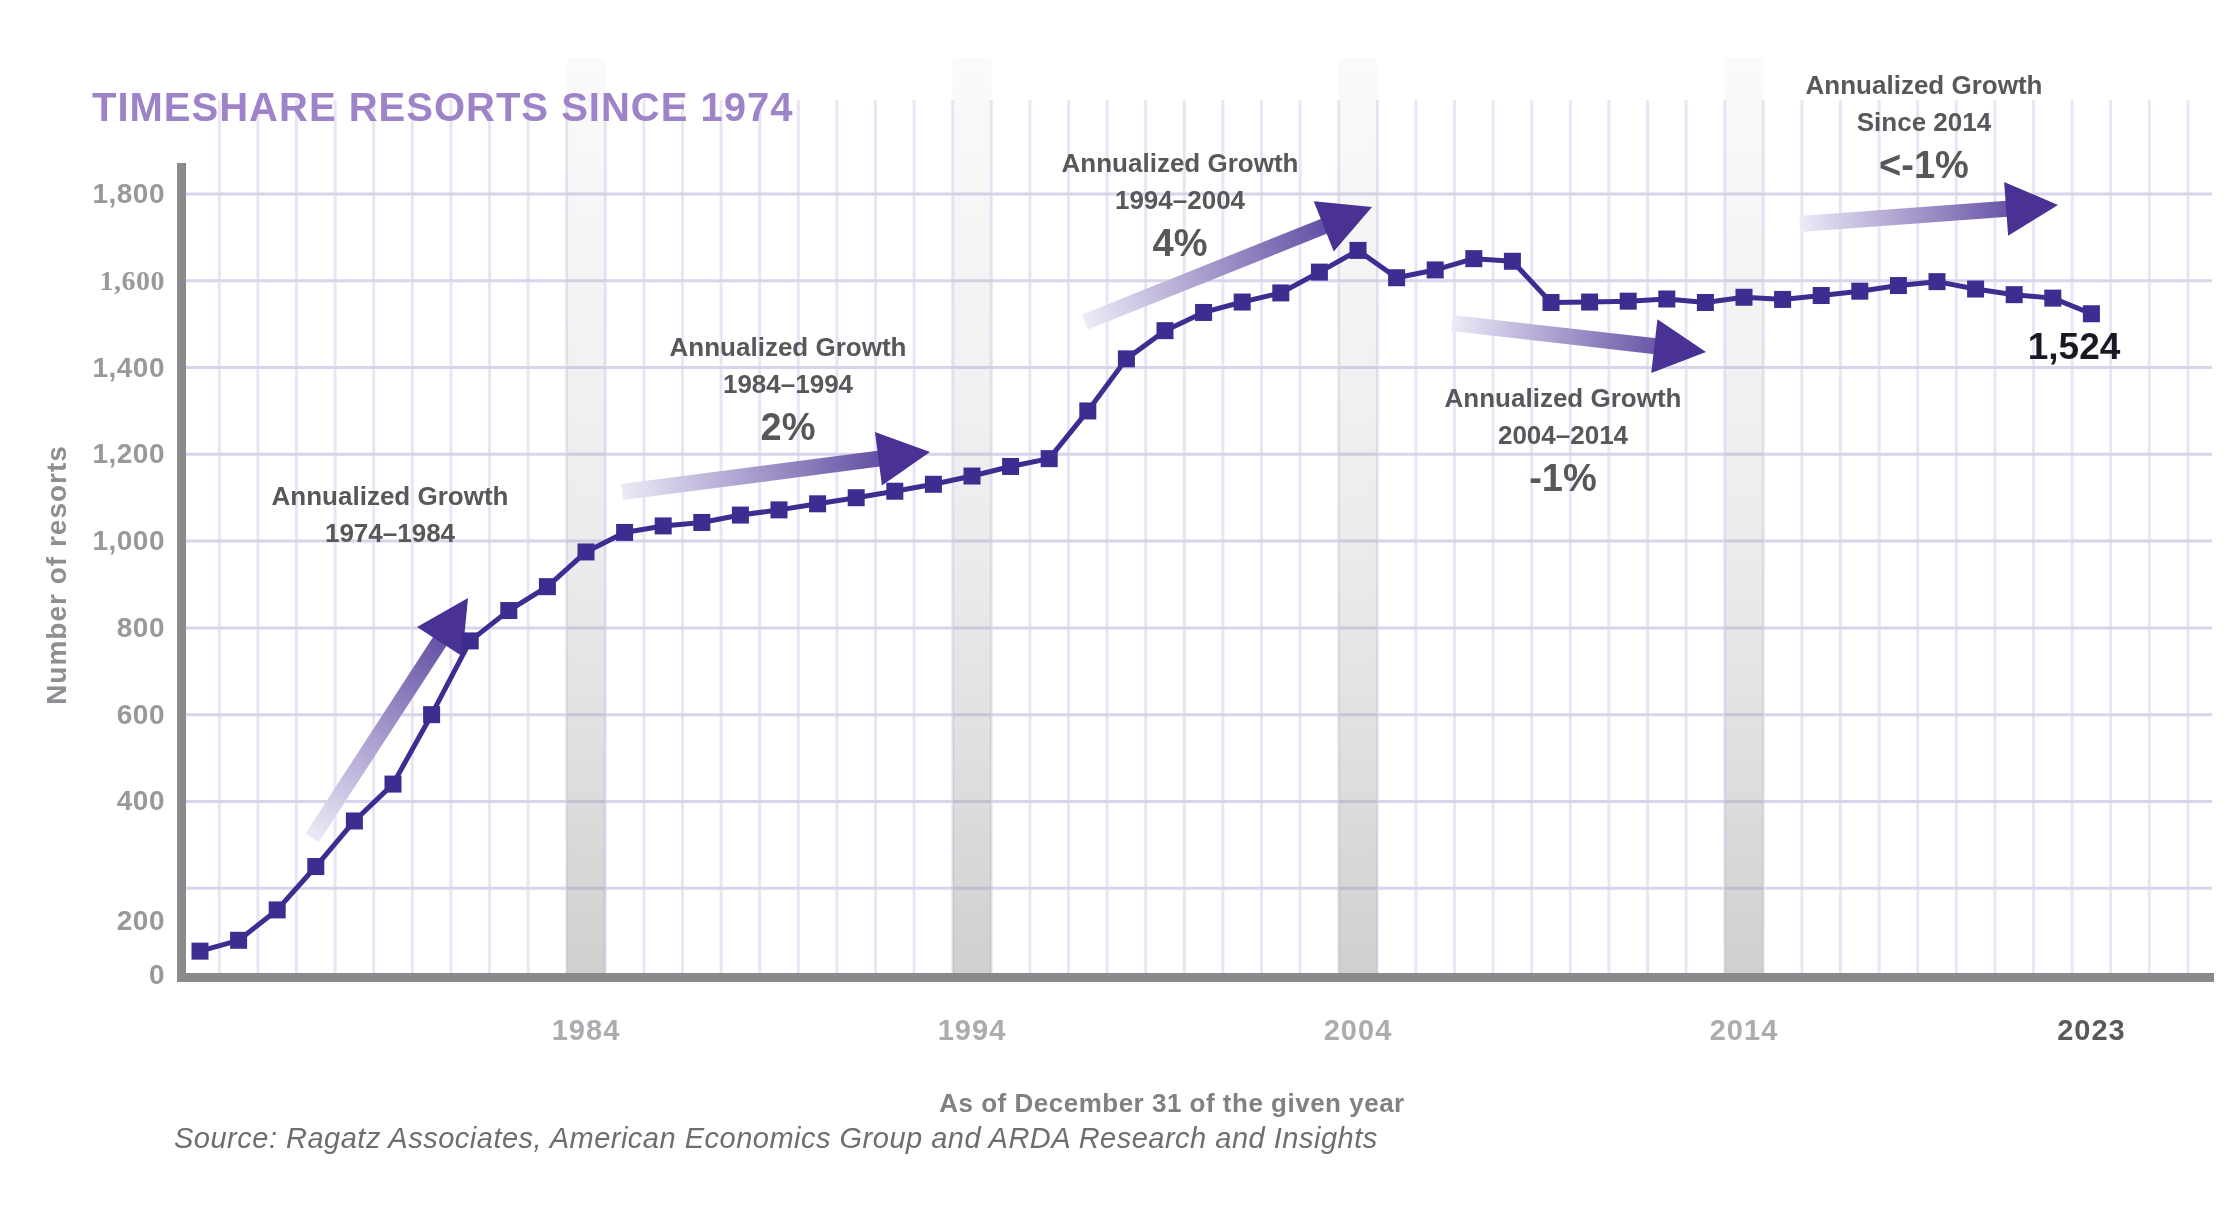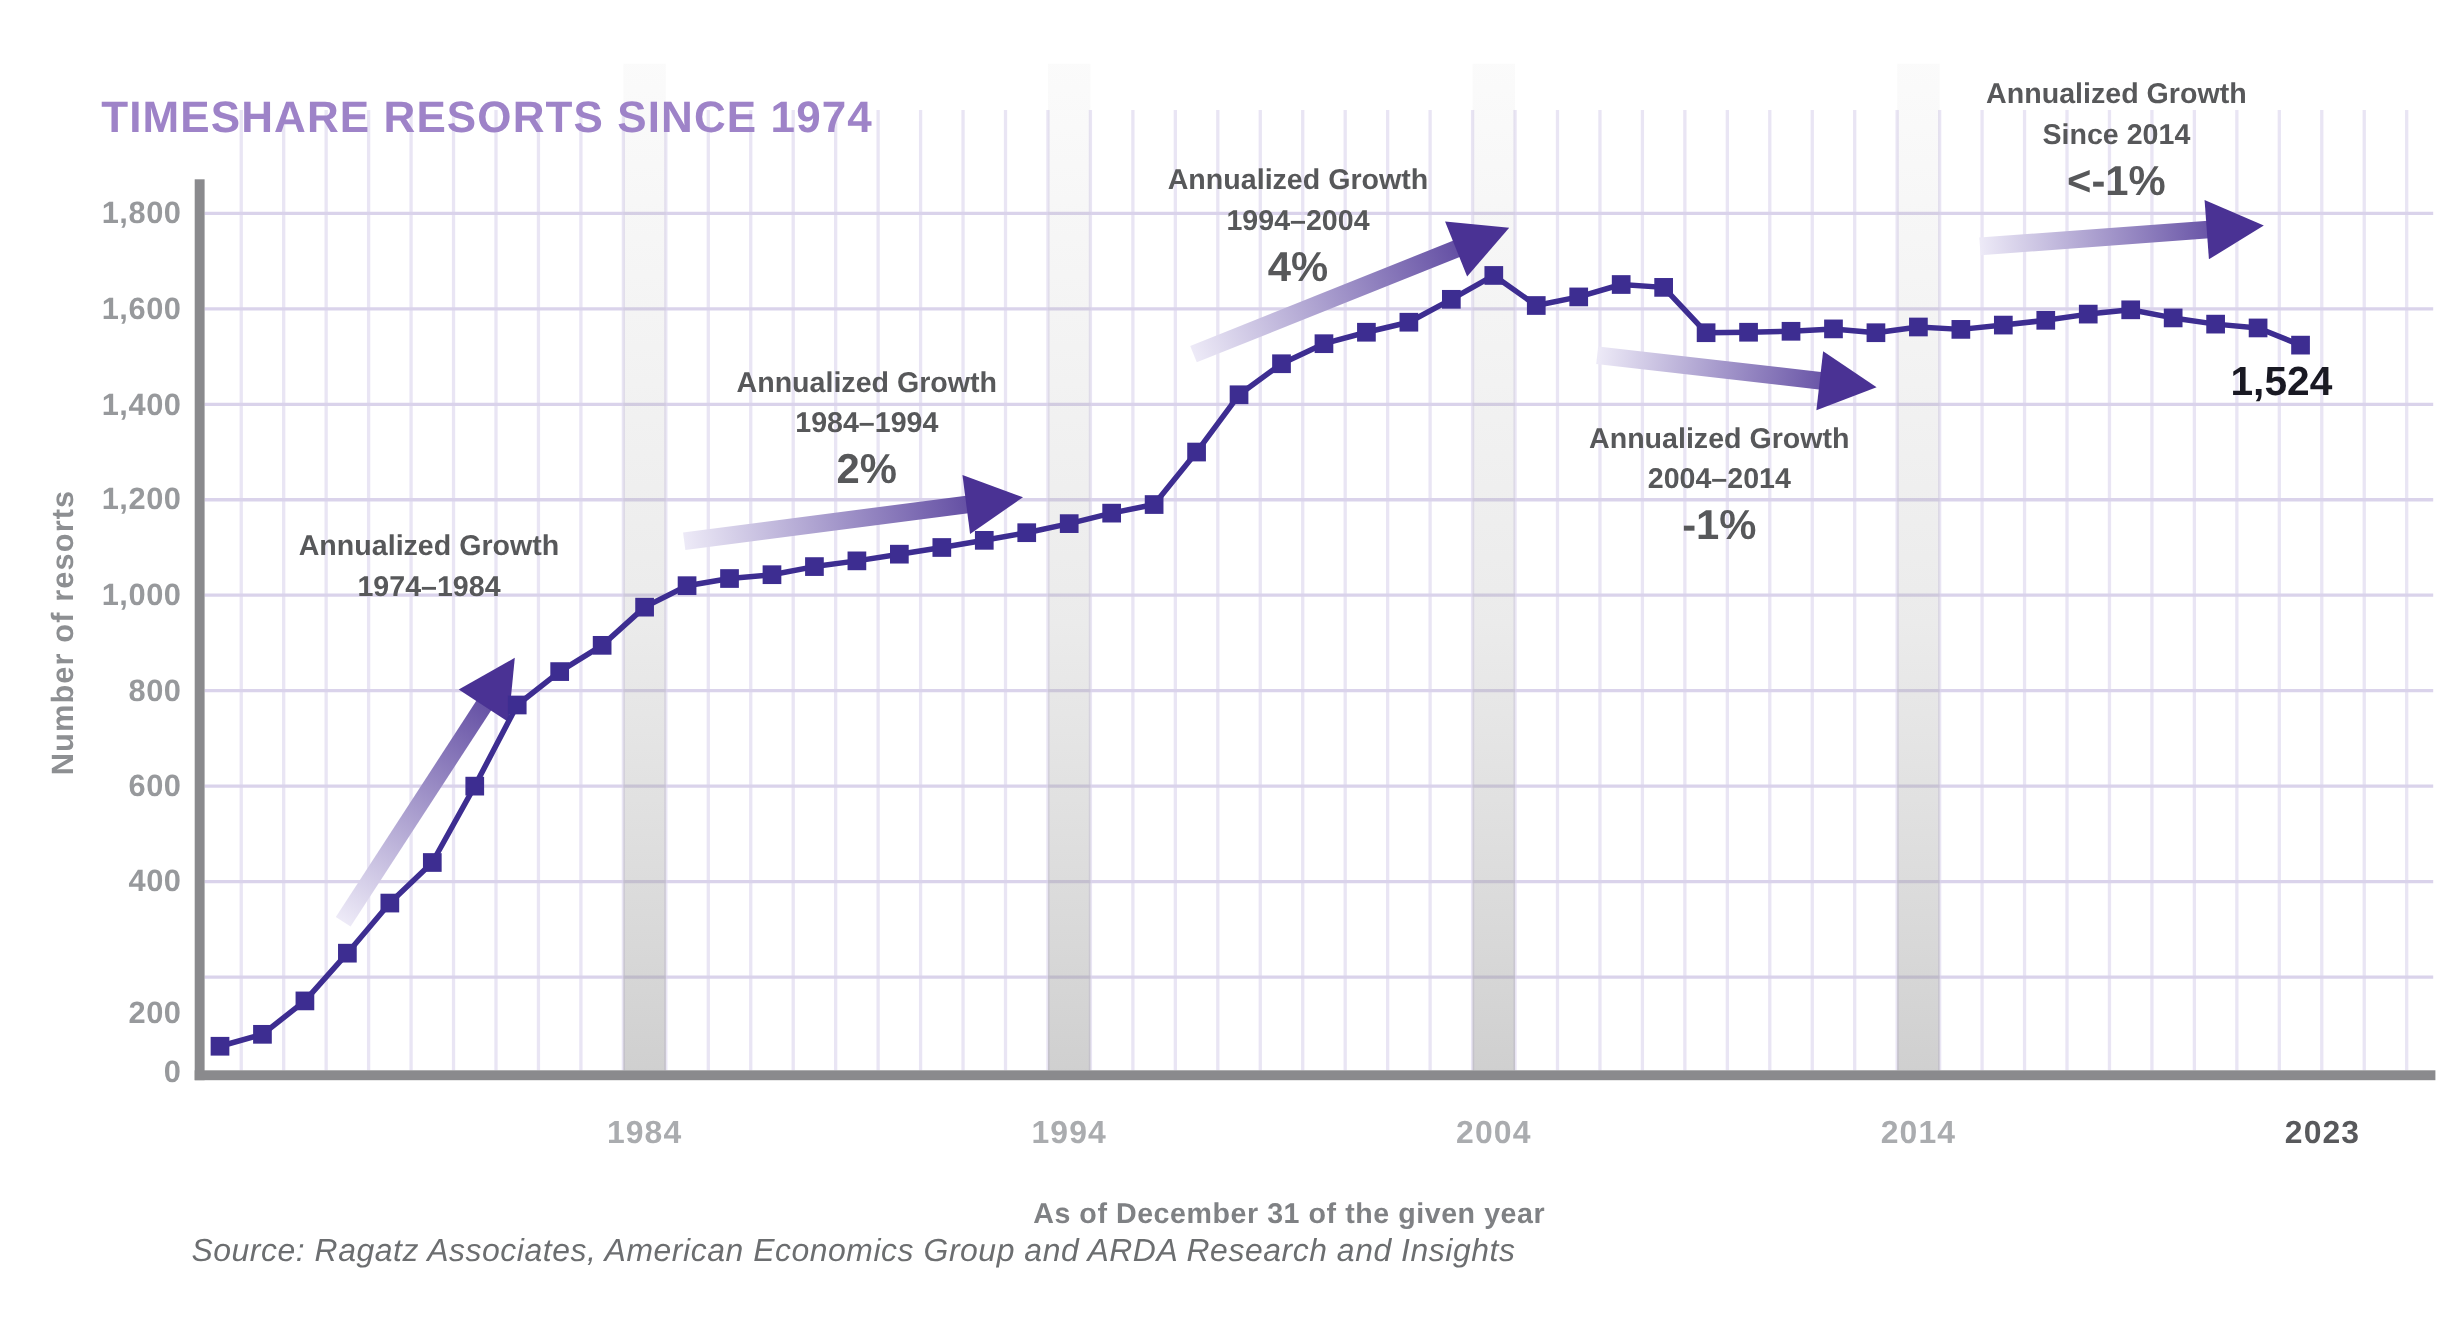--- a/index.html
+++ b/index.html
@@ -37,21 +37,21 @@
     font-size:37px;font-weight:700;color:#191923;white-space:nowrap;
   }
   .ytick{
     position:absolute;width:130px;text-align:right;transform:translateY(-50%);
     font-size:28px;font-weight:700;color:#97999c;letter-spacing:0.5px;
   }
   .xtick{
     position:absolute;transform:translateX(-50%);top:1014px;
     font-size:29px;font-weight:700;color:#aaacaf;letter-spacing:1px;
   }
-  .xtick.dark{color:#58595c;margin-left:20px;}
+  .xtick.dark{color:#58595c;}
 </style>
 </head>
 <body>
 
 <div id="stage">
 
   <svg id="chart-svg" width="2239" height="1217" viewBox="0 0 2239 1217">
       <defs>
         <linearGradient id="bandg" x1="0" y1="0" x2="0" y2="1">
           <stop offset="0" stop-color="rgba(170,170,170,0.05)"></stop>
@@ -249,20 +249,20 @@
   <div class="source-line">Source: Ragatz Associates, American Economics Group and ARDA Research and Insights</div>
 
 <div class="ytick" style="left: 35px; top: 975px;">0</div>
     <div class="ytick" style="left: 35px; top: 888.222px; margin-top: 33px;">200</div>
     <div class="ytick" style="left: 35px; top: 801.444px;">400</div>
     <div class="ytick" style="left: 35px; top: 714.667px;">600</div>
     <div class="ytick" style="left: 35px; top: 627.889px;">800</div>
     <div class="ytick" style="left: 35px; top: 541.111px;">1,000</div>
     <div class="ytick" style="left: 35px; top: 454.333px;">1,200</div>
     <div class="ytick" style="left: 35px; top: 367.556px;">1,400</div>
-    <div class="ytick" style="left: 35px; top: 280.778px;">1,600</div>
+    <div class="ytick" style="left: 35px; top: 280.778px; font-family: Liberation Serif, serif;">1,600</div>
     <div class="ytick" style="left: 35px; top: 194px;">1,800</div>
     <div class="xtick" style="left: 586px;">1984</div>
     <div class="xtick" style="left: 972px;">1994</div>
     <div class="xtick" style="left: 1358px;">2004</div>
     <div class="xtick" style="left: 1744px;">2014</div>
     <div class="xtick dark" style="left: 2091.4px;">2023</div>
   </div>
 
 </body></html>

